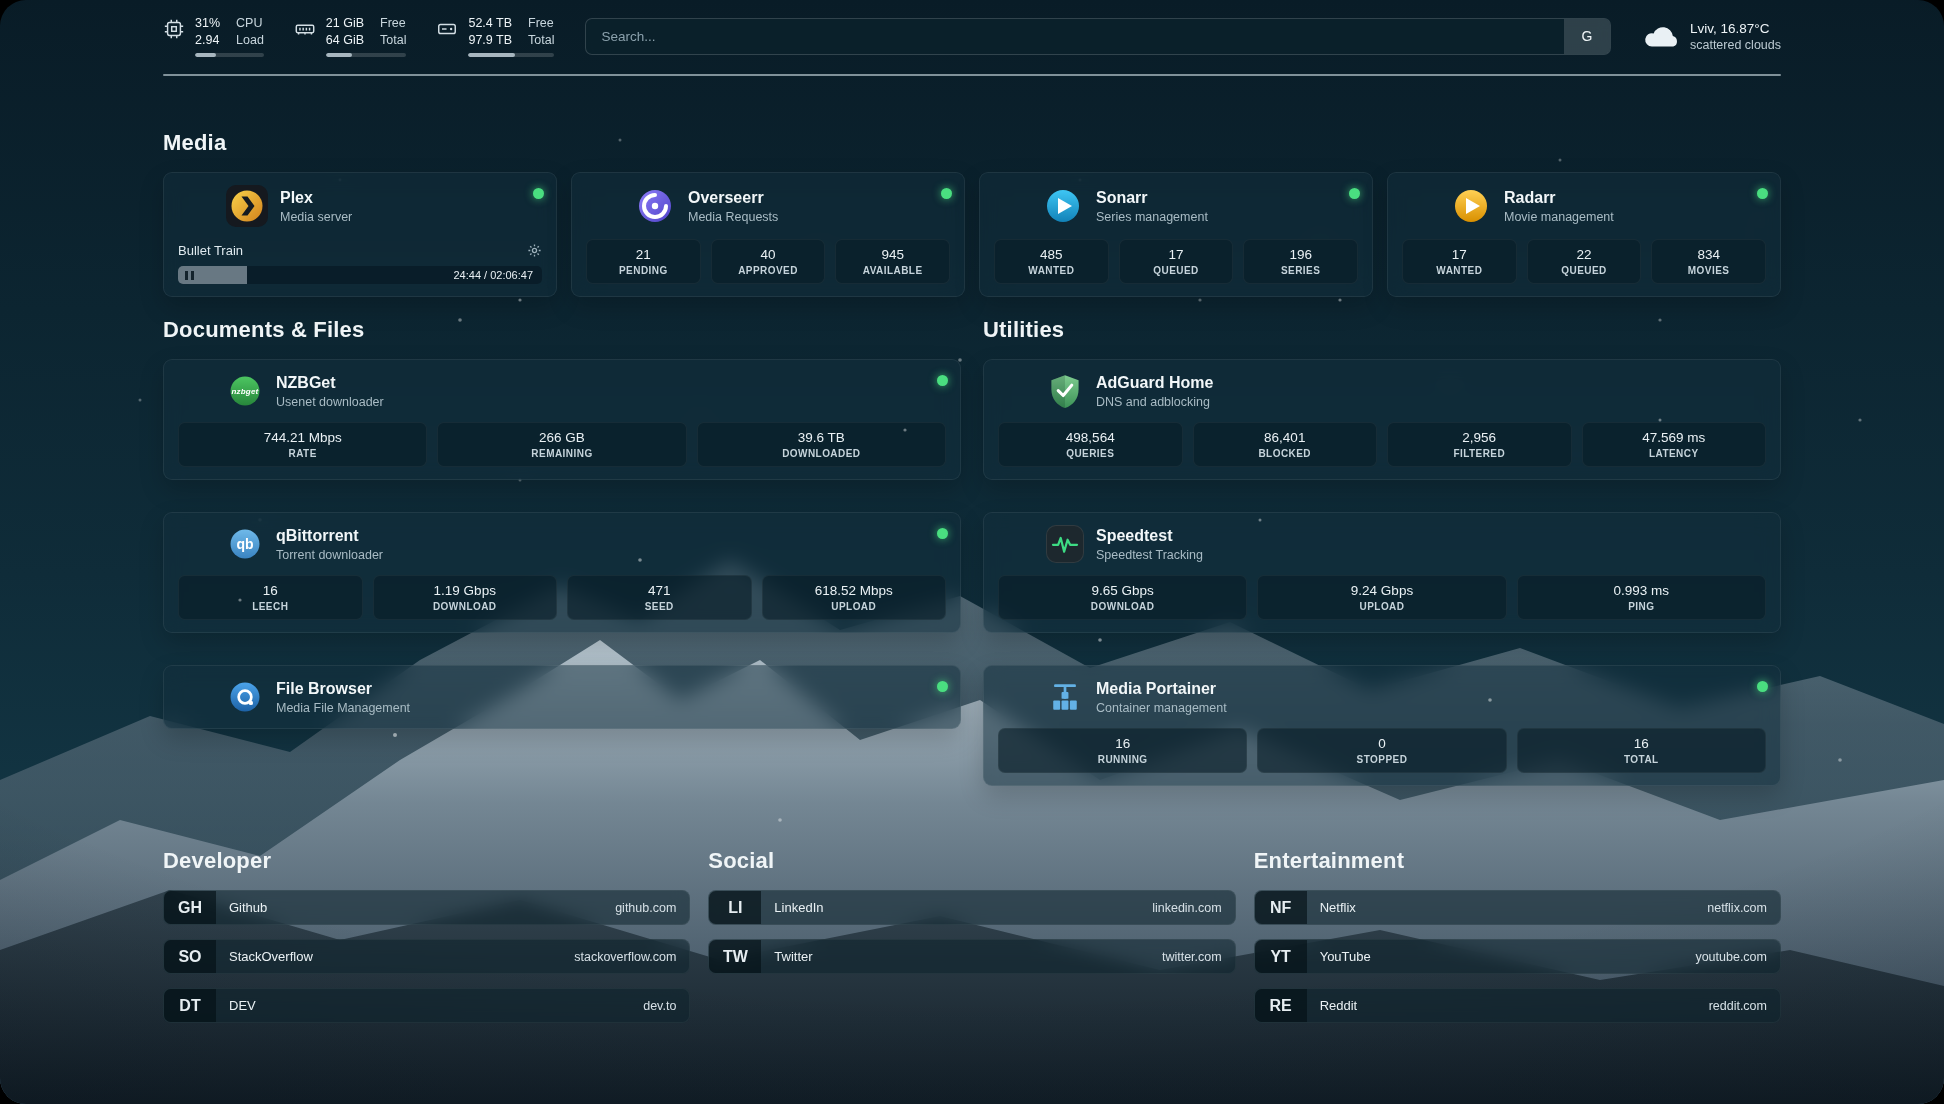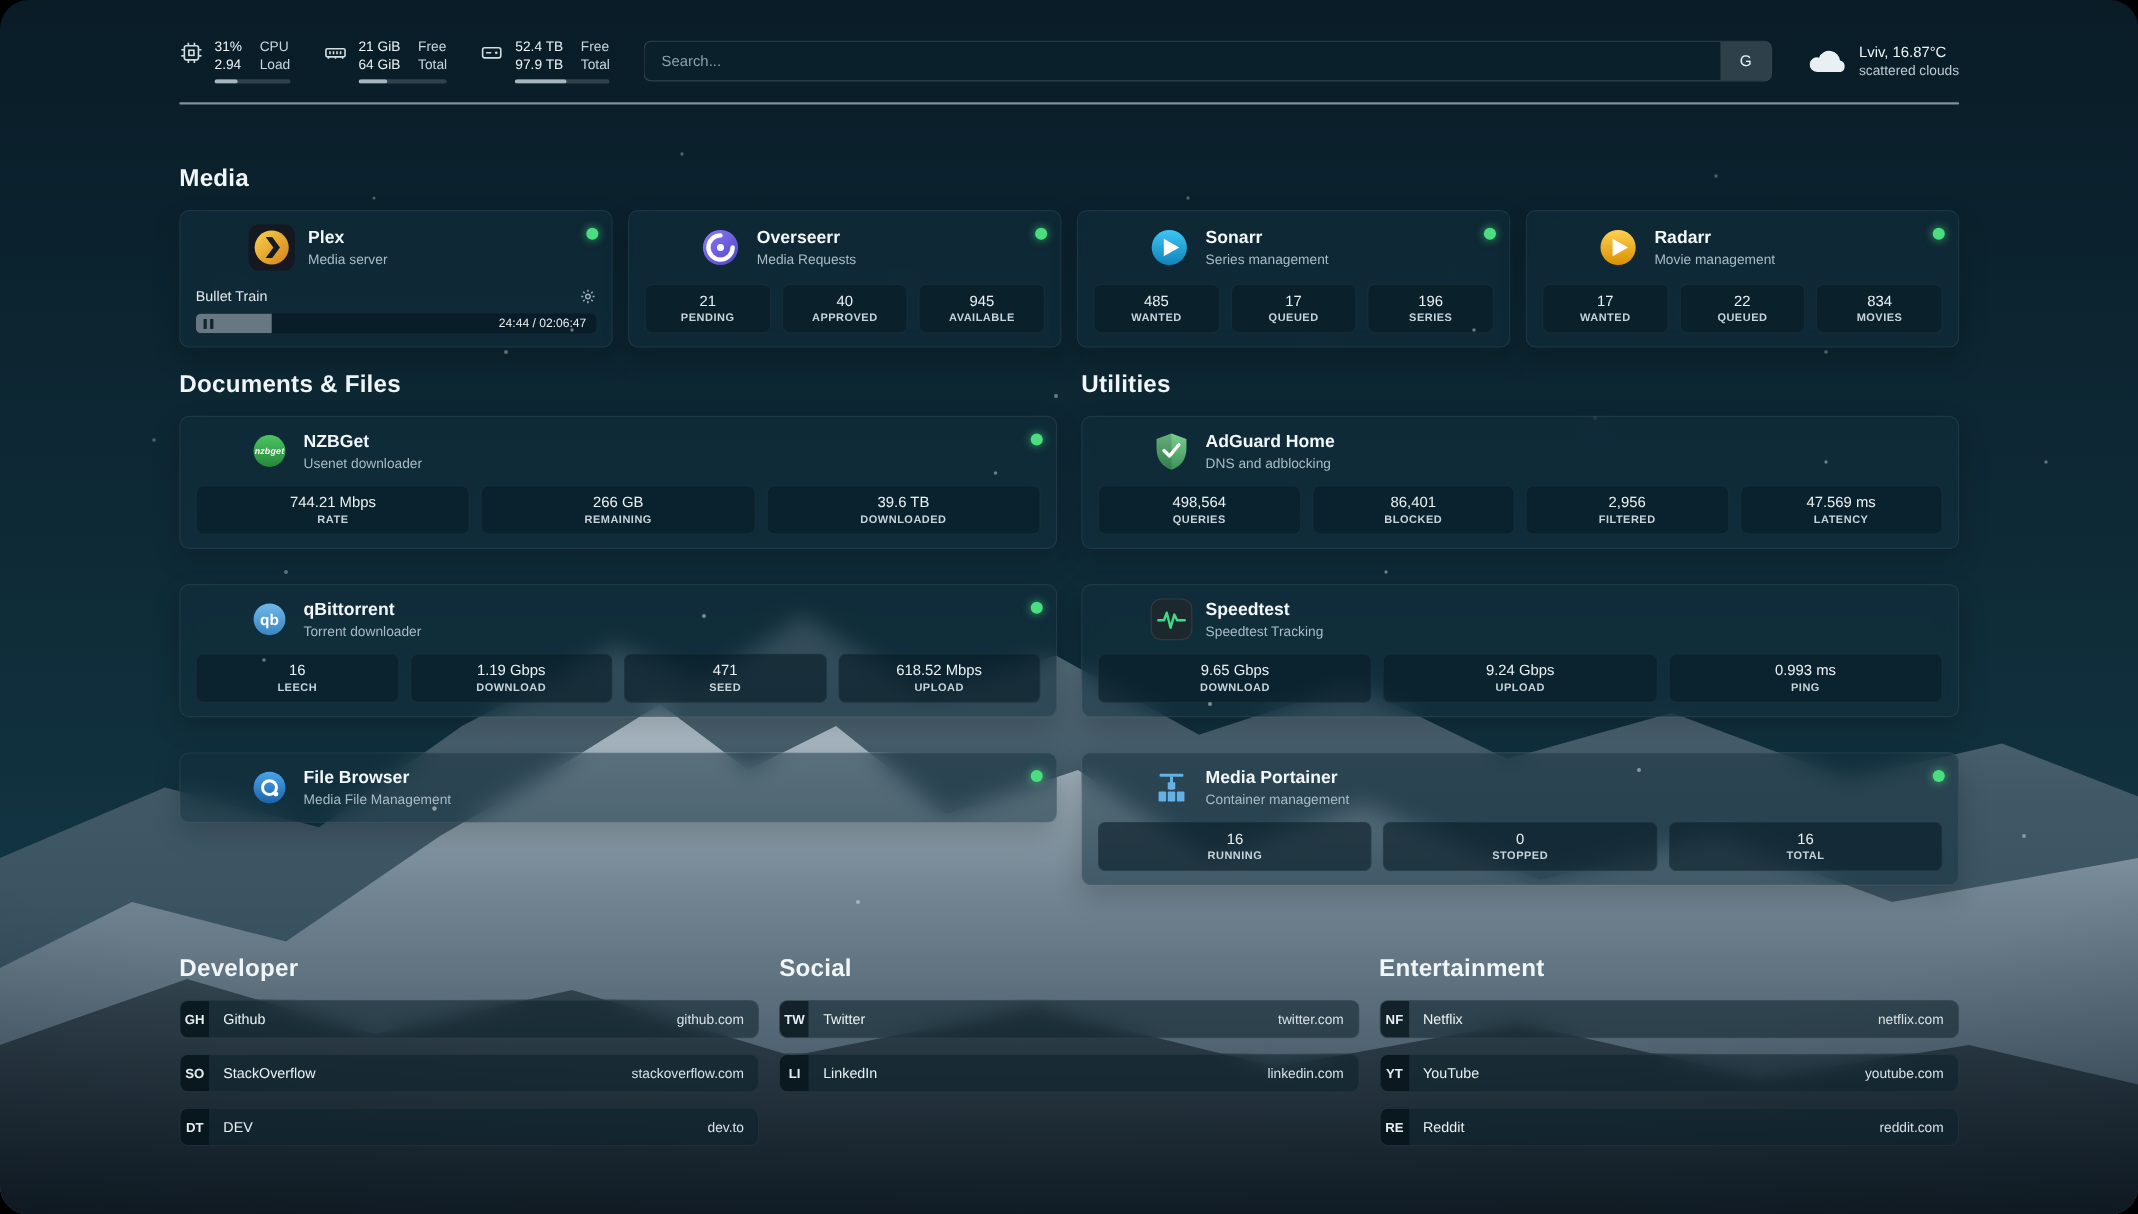--- a/index.html
+++ b/index.html
@@ -11,21 +11,21 @@
     background:linear-gradient(180deg,#091c27 0%,#0c2531 28%,#0f2c39 52%,#123442 72%,#10303e 100%);
   }
   svg.bg { position:absolute; inset:0; width:100%; height:100%; }
   .vignette { position:absolute; inset:0; z-index:3; pointer-events:none;
     background:radial-gradient(120% 95% at 50% 38%, rgba(0,0,0,0) 55%, rgba(2,8,14,0.45) 100%); }
   .snow-overlay { position:absolute; inset:0; z-index:5; pointer-events:none; }
 
   .content { position:relative; z-index:4; width:1618px; margin:0 auto; color:#e9f0f3; }
 
   
-  .topbar { display:flex; align-items:center; padding-top:34px; }
+  .topbar { display:flex; align-items:center; padding-top:15px; }
   .sys { display:flex; gap:30px; }
   .sys-item { display:flex; gap:10px; }
   .sys-icon { margin-top:3px; flex:0 0 auto; }
   .sys-rows { display:flex; gap:16px; }
   .sys-col { display:flex; flex-direction:column; font-size:12.5px; line-height:1.32; }
   .sys-vals span { color:#eef4f7; }
   .sys-labs span { color:#c8d6dd; }
   .sys-bar { margin-top:5px; height:4px; border-radius:2px; background:rgba(255,255,255,0.16); overflow:hidden; }
   .sys-bar i { display:block; height:100%; border-radius:2px; background:#a7b6bf; }
 
@@ -85,22 +85,22 @@
   .two-col { display:grid; grid-template-columns:1fr 1fr; gap:22px; margin-top:20px; }
   .col .card { margin-top:16px; cursor:pointer; }
   .col .card + .card { margin-top:32px; }
 
   
   .bookmarks-grid { display:grid; grid-template-columns:repeat(3,1fr); gap:18px; margin-top:62px; }
   .bm-col .section-title { margin-bottom:16px; }
   .bm-row { display:flex; align-items:stretch; height:35px; margin-bottom:14px; overflow:hidden; cursor:pointer;
     background:rgba(13,34,44,0.55); border:1px solid rgba(255,255,255,0.05); border-radius:8px; backdrop-filter:blur(8px); }
   .bm-row:last-child { margin-bottom:0; }
-  .bm-abbr { width:26px; display:flex; align-items:center; justify-content:center;
-    background:rgba(4,14,20,0.62); font-size:12px; font-weight:600; color:#e6edf1; }
+  .bm-abbr { width:52px; display:flex; align-items:center; justify-content:center;
+    background:rgba(4,14,20,0.62); font-size:16px; font-weight:600; color:#e6edf1; }
   .bm-name { flex:1; display:flex; align-items:center; margin-left:13px; font-size:13px; color:#eaf1f4; }
   .bm-url { display:flex; align-items:center; margin-right:13px; font-size:12.5px; color:#d6e0e6; }
 </style>
 </head>
 <body>
 
 <svg width="0" height="0" style="position:absolute" aria-hidden="true">
   <defs>
     <linearGradient id="plexGrad" x1="0" y1="0" x2="1" y2="1">
         <stop offset="0" stop-color="#f9d24a"></stop>
@@ -608,28 +608,28 @@
         <div class="bm-row">
           <span class="bm-abbr">DT</span>
           <span class="bm-name">DEV</span>
           <span class="bm-url">dev.to</span>
         </div>
       </div>
 
       <div class="bm-col">
         <h2 class="section-title">Social</h2>
         <div class="bm-row">
+          <span class="bm-abbr">LI</span>
+          <span class="bm-name">LinkedIn</span>
+          <span class="bm-url">linkedin.com</span>
+        </div>
+        <div class="bm-row">
           <span class="bm-abbr">TW</span>
           <span class="bm-name">Twitter</span>
           <span class="bm-url">twitter.com</span>
-        </div>
-        <div class="bm-row">
-          <span class="bm-abbr">LI</span>
-          <span class="bm-name">LinkedIn</span>
-          <span class="bm-url">linkedin.com</span>
         </div>
       </div>
 
       <div class="bm-col">
         <h2 class="section-title">Entertainment</h2>
         <div class="bm-row">
           <span class="bm-abbr">NF</span>
           <span class="bm-name">Netflix</span>
           <span class="bm-url">netflix.com</span>
         </div>

